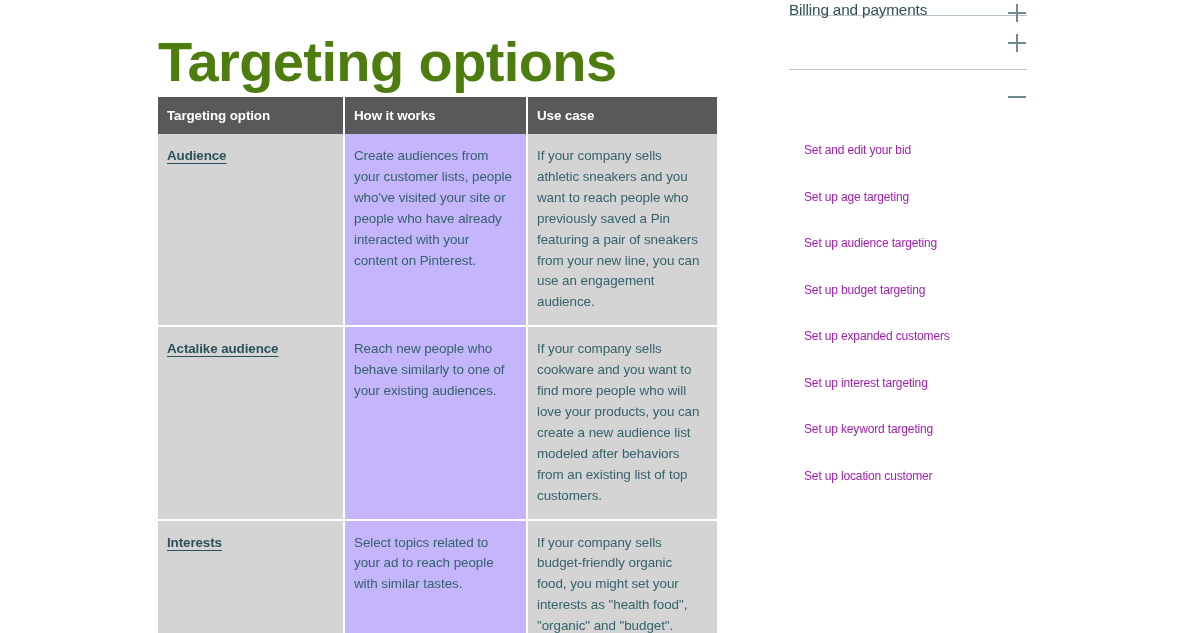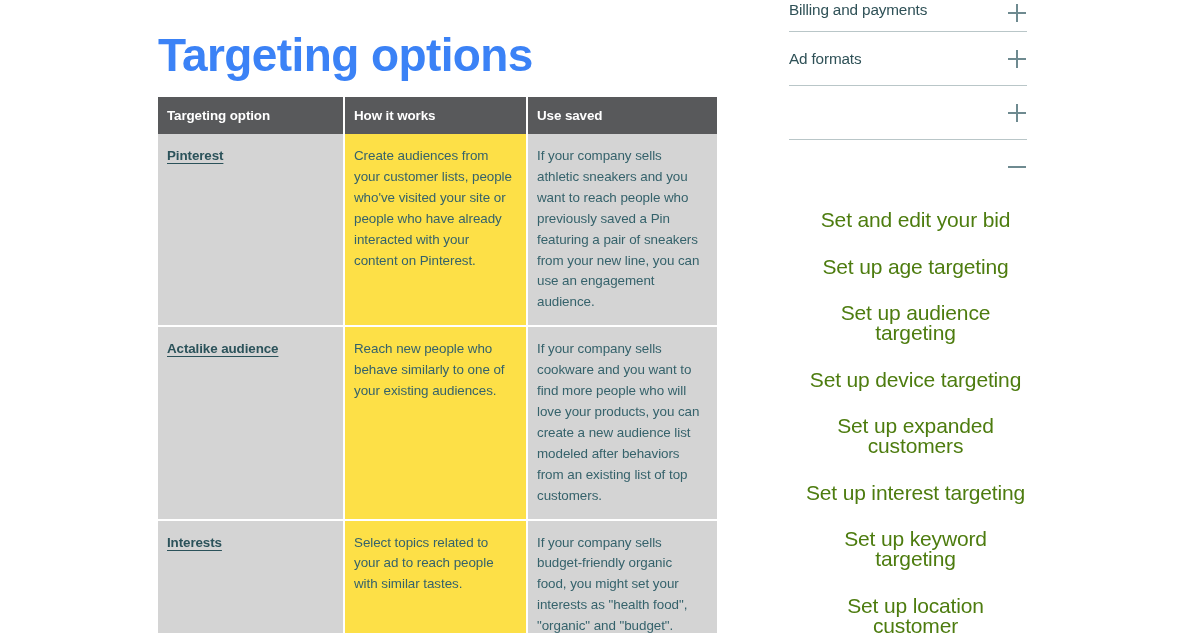--- a/index.html
+++ b/index.html
@@ -30,25 +30,25 @@
     top: 0;
     width: 760px;
     height: 633px;
     overflow: hidden;
   }
 
   .page-title {
     position: absolute;
     left: 158px;
     top: -6px;
-    font-size: 46px;
+    font-size: 56px;
     line-height: 60px;
     font-weight: 700;
     letter-spacing: -0.6px;
-    color: #3b82f6;
+    color: #4d7c0f;
     white-space: nowrap;
   }
 
   .table-wrap {
     position: absolute;
     left: 158px;
     top: 97px;
     width: 559px;
   }
 
@@ -85,21 +85,21 @@
     -webkit-hyphens: auto;
     overflow-wrap: break-word;
   }
   table.targeting-table td:last-child { border-right: none; margin-top: 44px; }
 
   col.c1 { width: 186px; }
   col.c2 { width: 183px; }
   col.c3 { width: 190px; }
 
   td.shade  { background: #d4d4d4; }
-  td.light  { background: #fde047; }
+  td.light  { background: #c4b5fd; }
 
   td.opt a {
     color: #2b525a;
     font-weight: 700;
     text-decoration: underline;
     text-underline-offset: 2.5px;
     font-size: 13.4px;
     letter-spacing: -0.1px;
   }
 
@@ -114,21 +114,21 @@
   }
 
   .acc-item {
     position: relative;
     box-sizing: border-box;
     border-bottom: 1px solid #b9c6c8;
     height: 54px;
     display: flex;
     align-items: center;
   }
-  .acc-item.first { height: 32px; align-items: flex-start; }
+  .acc-item.first { height: 16px; align-items: flex-start; }
   .acc-item.no-rule { border-bottom: none; }
 
   .acc-label {
     font-size: 15.3px;
     line-height: 20px;
     color: #2f5157;
     letter-spacing: -0.15px;
     padding-right: 40px;
   }
   .acc-label.bold { font-weight: 700; }
@@ -156,27 +156,26 @@
     left: 8px; top: 0;
     width: 2px; height: 18px;
   }
 
   .sub-list {
     padding-top: 16px;
   }
   .sub-item {
     display: block;
     padding-left: 15px;
-    font-size: 21px;
+    font-size: 12px;
     line-height: 20px;
-    color: #4d7c0f;
+    color: #a21caf;
     letter-spacing: -0.15px;
     margin-bottom: 26.5px;
     text-decoration: none;
-    text-align: center;
   }
 </style>
 </head>
 <body>
 
 <div class="page">
 
   <div class="main">
 
     <h1 class="page-title">Targeting options</h1>
@@ -185,28 +184,28 @@
       <table class="targeting-table">
         <colgroup>
           <col class="c1">
             <col class="c2">
             <col class="c3">
         </colgroup>
         <thead>
           <tr>
             <th>Targeting option</th>
             <th>How it works</th>
-            <th>Use saved</th>
+            <th>Use case</th>
           </tr>
         </thead>
         <tbody>
 
           <tr>
             <td class="shade opt">
-              <a href="#">Pinterest</a>
+              <a href="#">Audience</a>
             </td>
             <td class="light">Create audiences from your customer lists, people who've visited your site or people who have already interacted with your content on Pinterest.</td>
             <td class="shade">If your company sells athletic sneakers and you want to reach people who previously saved a Pin featuring a pair of sneakers from your new line, you can use an engagement audience.</td>
           </tr>
 
           <tr>
             <td class="shade opt">
               <a href="#">Actalike audience</a>
             </td>
             <td class="light">Reach new people who behave similarly to one of your existing audiences.</td>
@@ -230,46 +229,39 @@
 
     <div class="acc-item first">
       <span class="acc-label">Billing and payments</span>
       <span class="acc-icon">
         <span class="bar-h"></span>
           <span class="bar-v"></span>
       </span>
     </div>
 
 
-    <div class="acc-item">
-      <span class="acc-label">Ad formats</span>
-      <span class="acc-icon">
-        <span class="bar-h"></span>
-          <span class="bar-v"></span>
-      </span>
-    </div>
 
     <div class="acc-item">
       <span class="acc-icon">
         <span class="bar-h"></span>
           <span class="bar-v"></span>
       </span>
     </div>
 
     <div class="acc-item no-rule">
       <span class="acc-icon">
         <span class="bar-h"></span>
       </span>
     </div>
 
     <div class="sub-list">
       <a class="sub-item" href="#">Set and edit your bid</a>
       <a class="sub-item" href="#">Set up age targeting</a>
       <a class="sub-item" href="#">Set up audience targeting</a>
-      <a class="sub-item" href="#">Set up device targeting</a>
+      <a class="sub-item" href="#">Set up budget targeting</a>
       <a class="sub-item" href="#">Set up expanded customers</a>
       <a class="sub-item" href="#">Set up interest targeting</a>
       <a class="sub-item" href="#">Set up keyword targeting</a>
       <a class="sub-item" href="#">Set up location customer</a>
     </div>
 
   </nav>
 </div>
 
 </body></html>

